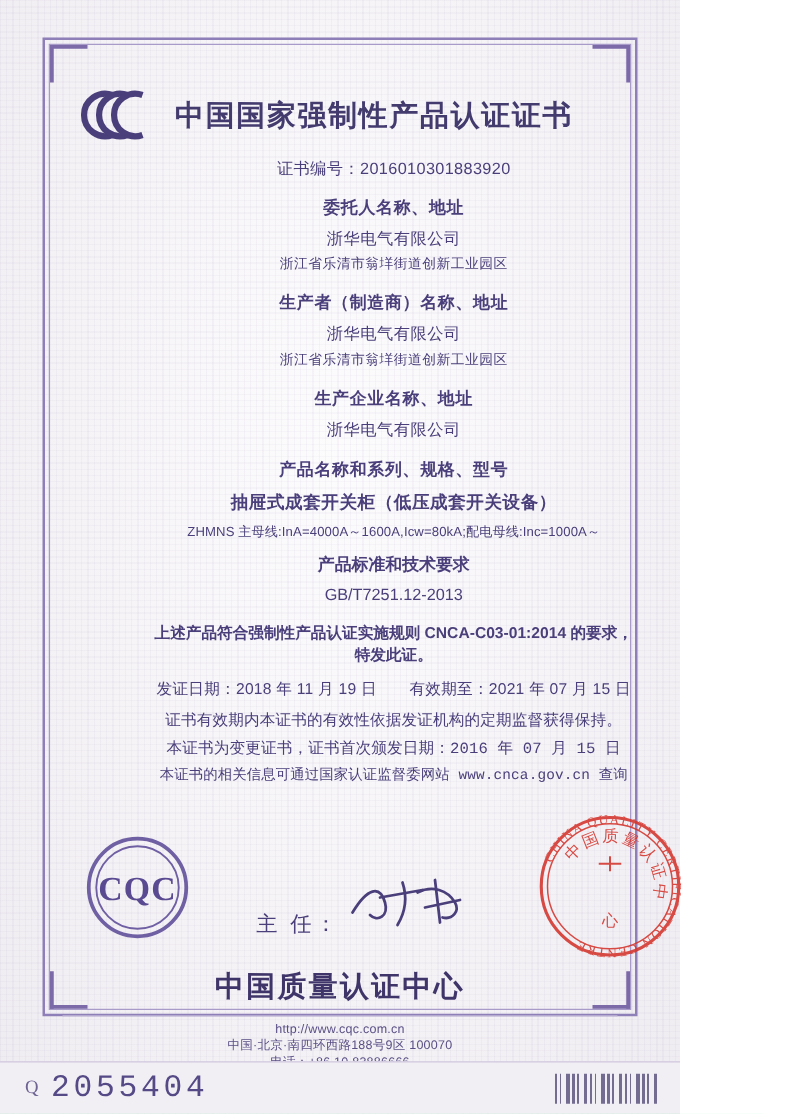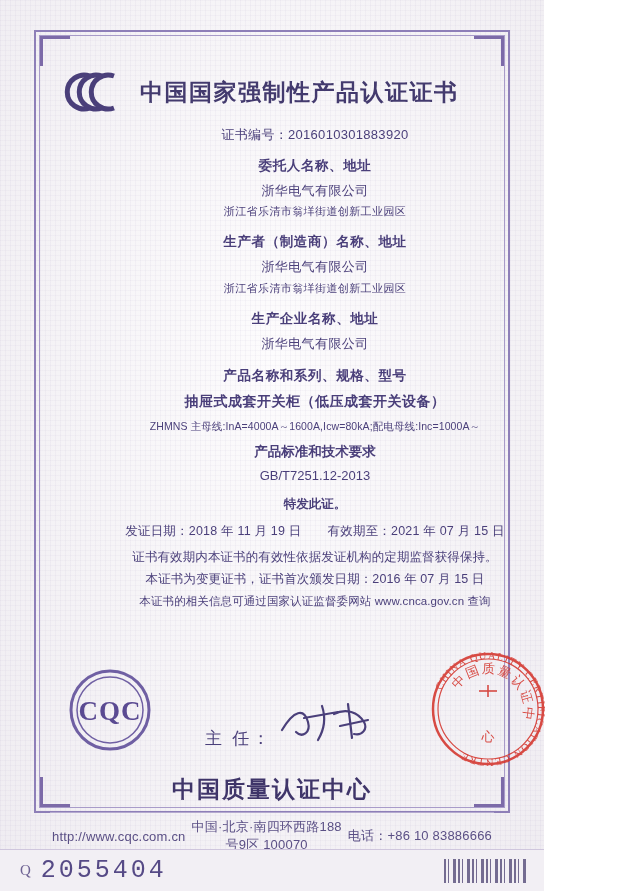--- a/index.html
+++ b/index.html
@@ -94,21 +94,21 @@
   .sect-line.small { font-size: 11px; }
   .gap { height: 9px; }
   .prod-name { font-size: 14px; font-weight: bold; margin-bottom: 7px; letter-spacing: .5px;}
   .spec { font-size: 10.5px; line-height: 1.55; letter-spacing: .1px; }
   .std-head { font-size: 13.5px; font-weight: bold; margin-bottom: 6px; }
   .std-val { font-size: 13px; margin-bottom: 11px; }
   .rule-line { font-size: 12.5px; font-weight: bold; line-height: 1.6; }
   .rule-line2 { font-size: 12.5px; font-weight: bold; margin-bottom: 10px; }
   .dates { font-size: 12.5px; letter-spacing: .2px; margin-bottom: 8px; }
   .dates .sp { display: inline-block; width: 26px; }
-  .note { font-size: 12.5px; line-height: 1.75; letter-spacing: .1px; }
+  .note { font-size: 12.5px; line-height: 1.75; letter-spacing: .1px; font-family: Liberation Mono, monospace; }
   .note.smallnote { font-size: 11.5px; }
 
   
   #cqc-logo {
     position: absolute; left: 68px; top: 668px;
     width: 84px; height: 84px;
   }
   
   #sig-row {
     position: absolute; left: 205px; top: 700px;
@@ -133,21 +133,21 @@
     font-family: "Liberation Serif", serif;
   }
   
   #footer-sep {
     position: absolute; left: 50px; right: 50px; top: 812px;
     height: 1px; background: #b4a9cf;
   }
   #footer {
     position: absolute; left: 52px; right: 52px; top: 818px;
     display: flex; justify-content: space-between; align-items: center;
-    font-size: 13px; color: #5a4f85; letter-spacing: .2px;
+    font-size: 10px; color: #5a4f85; letter-spacing: .2px; flex-direction: column;
   }
   #footer .mid { flex: 1; text-align: center; }
   
   #serial-strip {
     position: absolute; left: 0; right: 0; bottom: 0; height: 42px;
     background: #f2eff4;
     border-top: 1px solid #cfc6dd;
   }
   #serial-inner {
     position: absolute; left: 20px; bottom: 6px;
@@ -218,20 +218,21 @@
     <div class="gap"></div>
 
     <p class="row sect-head">产品名称和系列、规格、型号</p>
     <p class="row prod-name">抽屉式成套开关柜（低压成套开关设备）</p>
     <p class="row spec nowrap">ZHMNS  主母线:InA=4000A～1600A,Icw=80kA;配电母线:Inc=1000A～</p>
     <div class="gap"></div>
 
     <p class="row std-head">产品标准和技术要求</p>
     <p class="row std-val">GB/T7251.12-2013</p>
 
+    <p class="row rule-line">上述产品符合强制性产品认证实施规则 CNCA-C03-01:2014 的要求，</p>
     <p class="row rule-line2">特发此证。</p>
 
     <p class="row dates">
       <span>发证日期：</span><span>2018 年 11 月 19 日</span><span class="sp"></span><span>有效期至：</span><span>2021 年 07 月 15 日</span>
     </p>
 
     <p class="row note">证书有效期内本证书的有效性依据发证机构的定期监督获得保持。</p>
     <p class="row note">本证书为变更证书，证书首次颁发日期：2016 年 07 月 15 日</p>
     <p class="row note smallnote">本证书的相关信息可通过国家认证监督委网站 www.cnca.gov.cn 查询</p>
   </div>

